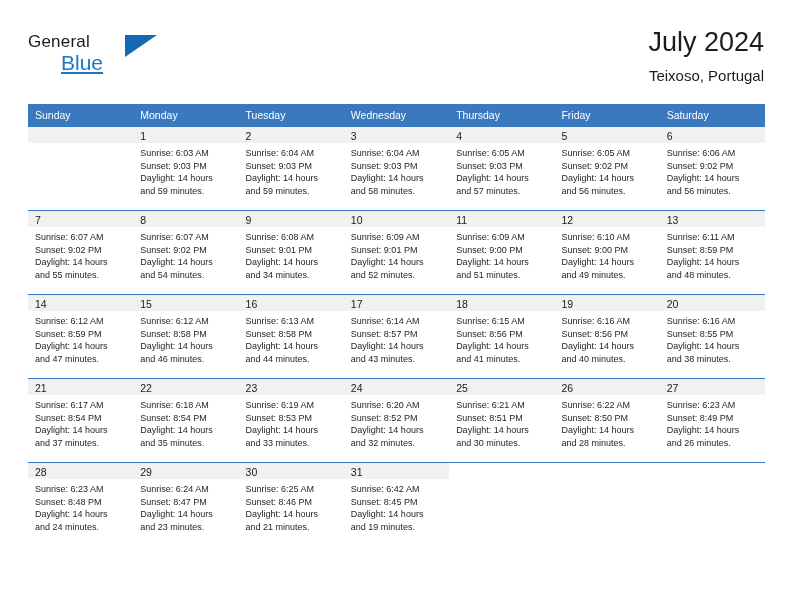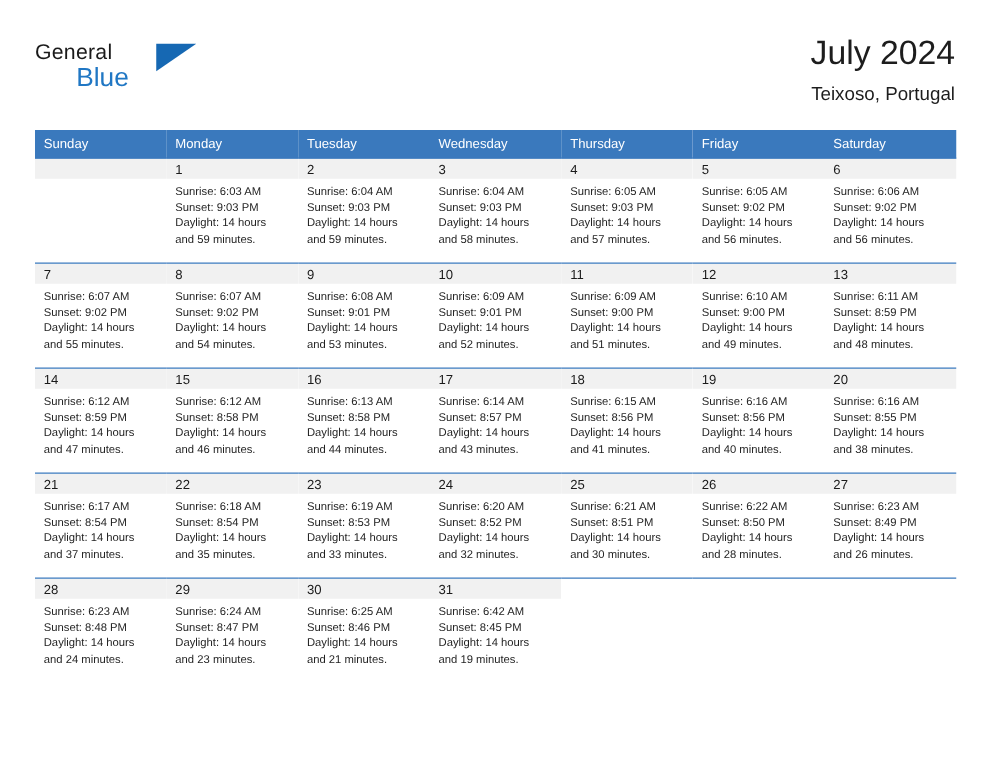--- a/index.html
+++ b/index.html
@@ -45,20 +45,21 @@
     color: #1a1a1a;
     font-family: "Liberation Sans", sans-serif;
   }
   .logo-blue {
     position: absolute;
     left: 33px;
     top: 19px;
     font-size: 21px;
     color: #2077c4;
     font-family: "Liberation Sans", sans-serif;
+    text-decoration: underline;
   }
   .logo-tri {
     position: absolute;
     left: 97px;
     top: 3px;
     width: 0;
     height: 0;
     border-left: 32px solid #1668b3;
     border-bottom: 22px solid transparent;
   }
@@ -256,21 +257,21 @@
               <div>Daylight: 14 hours</div>
               <div>and 54 minutes.</div>
             </div>
           </td>
           <td>
             <div class="daynum-band">9</div>
             <div class="cell-body">
               <div>Sunrise: 6:08 AM</div>
               <div>Sunset: 9:01 PM</div>
               <div>Daylight: 14 hours</div>
-              <div>and 53 minutes.</div>
+              <div>and 34 minutes.</div>
             </div>
           </td>
           <td>
             <div class="daynum-band">10</div>
             <div class="cell-body">
               <div>Sunrise: 6:09 AM</div>
               <div>Sunset: 9:01 PM</div>
               <div>Daylight: 14 hours</div>
               <div>and 52 minutes.</div>
             </div>

